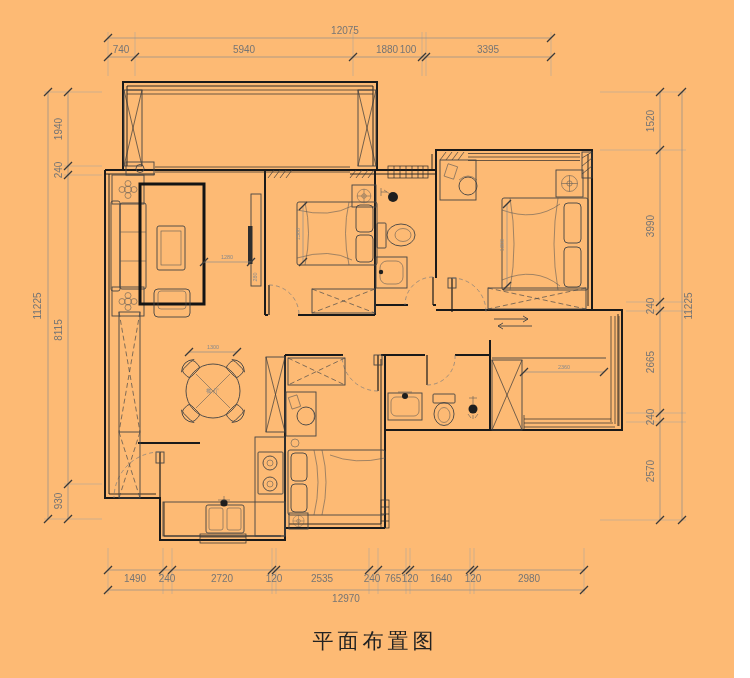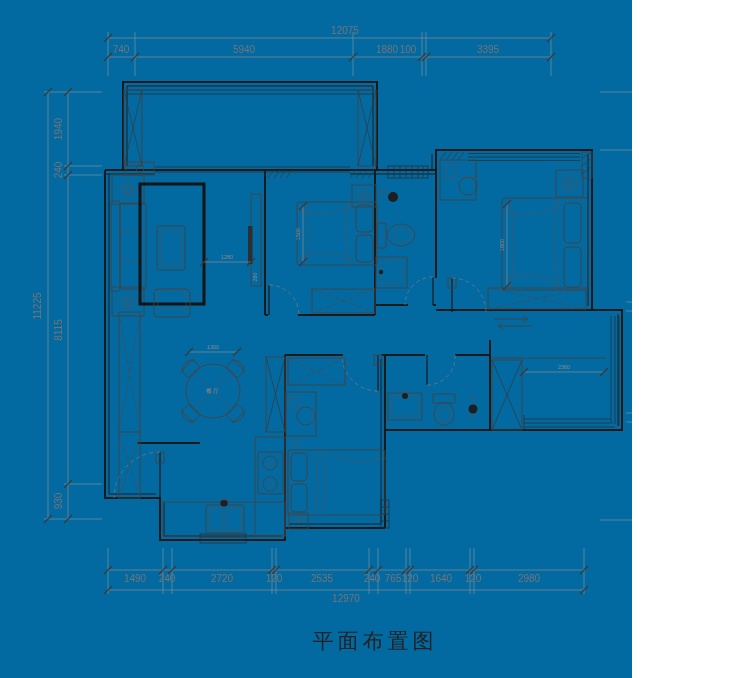--- a/index.html
+++ b/index.html
@@ -1,16 +1,16 @@
 <!DOCTYPE html>
 <html><head>
 <meta charset="utf-8">
 <style>
   html,body{margin:0;padding:0;background:#ffffff;}
-  .stage{position:relative;width:632px;height:678px;background:#0369a1;overflow:hidden;
+  .stage{position:relative;width:734px;height:678px;background:#fdba74;overflow:hidden;
          font-family:"Liberation Sans",sans-serif;}
   svg{position:absolute;left:0;top:0;}
   svg text{font-family:"Liberation Sans","DejaVu Sans",sans-serif;fill:#757575;}
   text.dim{font-size:10px;}
   text.tiny{font-size:5.5px;fill:#8a8a8a;}
   text.room{font-size:6px;fill:#8a8a8a;letter-spacing:1px;}
   text.title{font-family:"Liberation Serif","DejaVu Serif",serif;font-size:21px;fill:#222;letter-spacing:4px;}
   .dimline{stroke:#8d8d8d;stroke-width:0.7;fill:none;}
   .extline{stroke:#a2a2a2;stroke-width:0.5;fill:none;}
   .tick{stroke:#3a3a3a;stroke-width:1.3;fill:none;}

